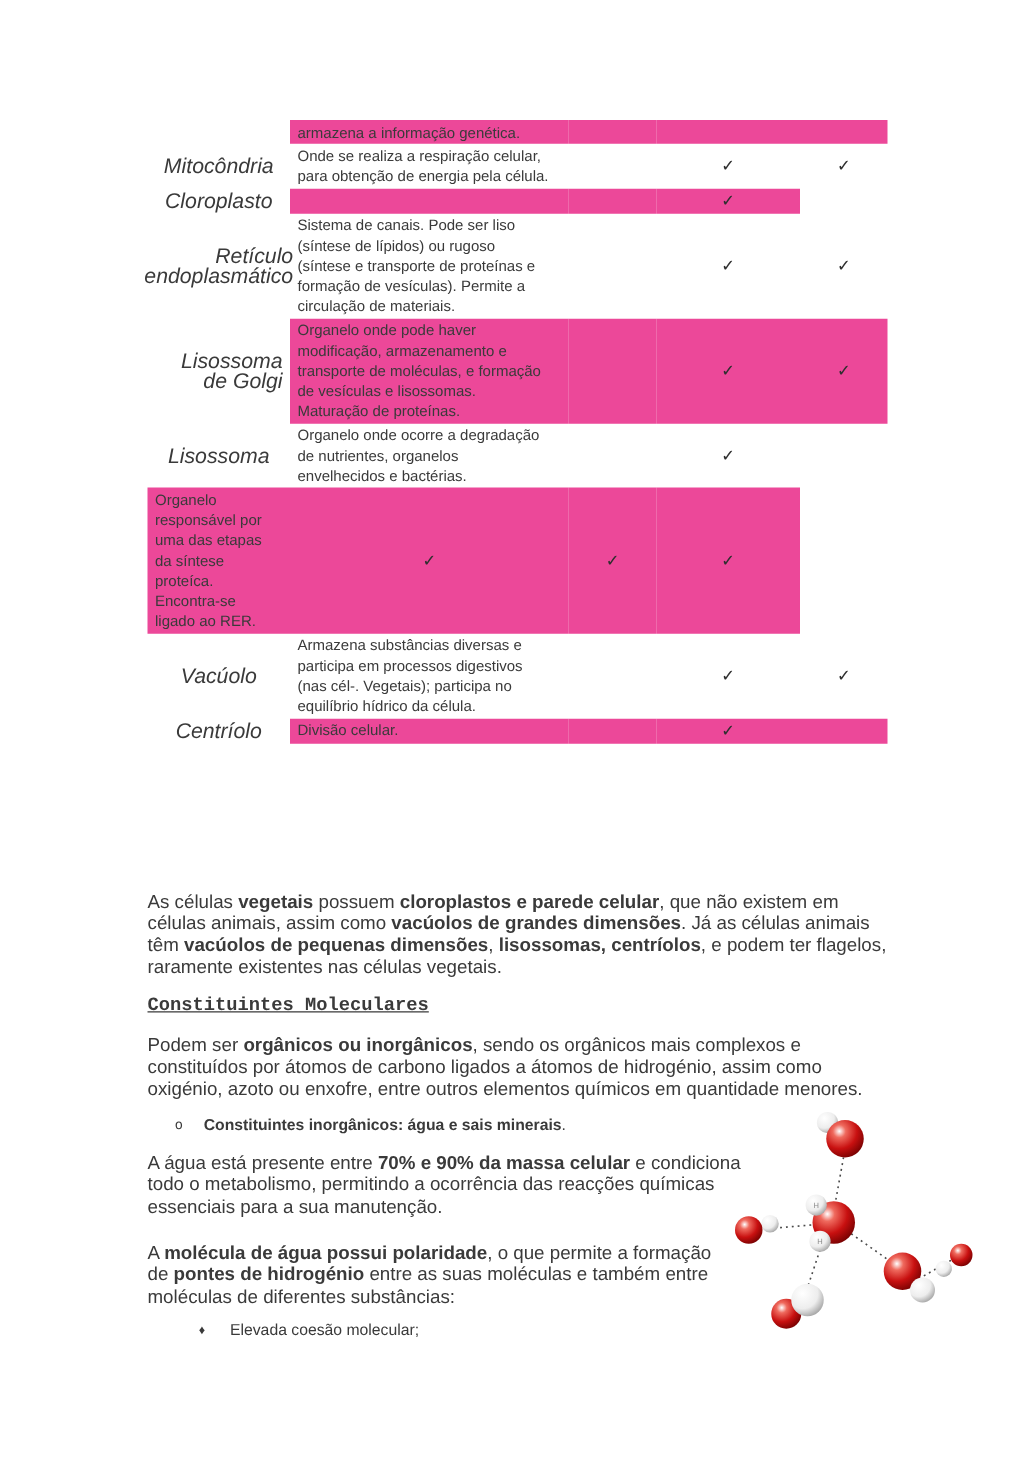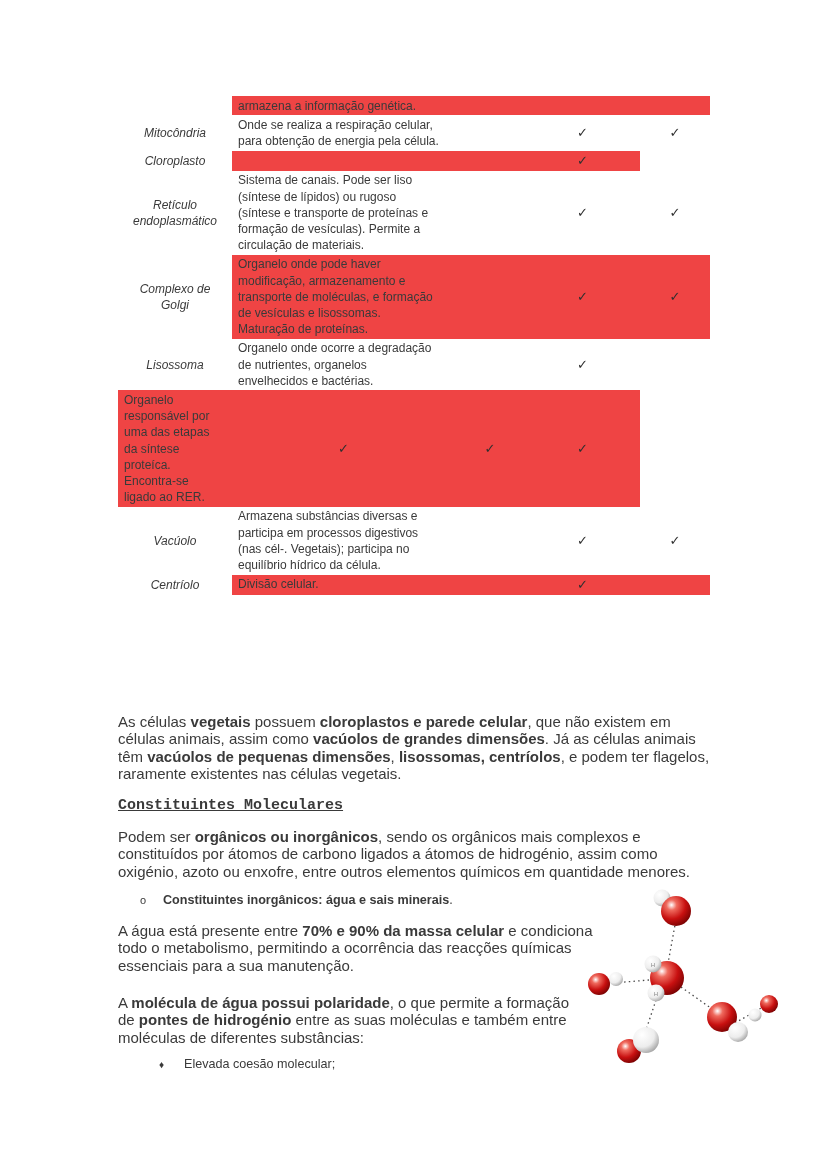--- a/index.html
+++ b/index.html
@@ -3,23 +3,23 @@
 <meta charset="utf-8">
 <style>
   html,body{margin:0;padding:0;background:#ffffff;}
   .page{
     position:relative;width:828px;height:1171px;background:#ffffff;
     font-family:"Liberation Sans",sans-serif;color:#3a3a3a;overflow:hidden;
   }
   
   .otable{position:absolute;left:118px;top:96px;width:592px;font-size:12px;line-height:16.2px;}
   .trow{display:grid;grid-template-columns:114px 223px 70px 115px 70px;}
-  .trow.sh .tdesc,.trow.sh .tcheck{background:#ef4444;}
-  .tname{display:flex;align-items:center;justify-content:center;text-align:center;
-    font-style:italic;padding:2px 6px;font-size:12px;}
+  .trow.sh .tdesc,.trow.sh .tcheck{background:#ec4899;}
+  .tname{display:flex;align-items:center;justify-content:center;text-align:right;
+    font-style:italic;padding:2px 6px;font-size:17px;}
   .tdesc{padding:1.5px 16px 1.5px 6px;}
   .tcheck{display:flex;align-items:center;justify-content:center;font-size:13px;color:#2f2f2f;}
   
   .para{position:absolute;left:118px;width:594px;font-size:15px;line-height:17.3px;}
   .b{font-weight:700;}
   .u{text-decoration:underline;font-family:Liberation Mono, monospace;}
   .bullet{position:absolute;display:flex;font-size:12.6px;line-height:17.3px;}
   .marker-o{width:23px;flex:0 0 23px;font-size:11px;line-height:17.3px;}
   .marker-d{width:25px;flex:0 0 25px;font-size:10px;line-height:17.3px;}
   .water{position:absolute;left:583px;top:883px;}
@@ -51,21 +51,21 @@
         <div class="tcheck">✓</div>
       </div>
       <div class="trow">
         <div class="tname">Retículo endoplasmático</div>
         <div class="tdesc">Sistema de canais. Pode ser liso (síntese de lípidos) ou rugoso (síntese e transporte de proteínas e formação de vesículas). Permite a circulação de materiais.</div>
         <div class="tcheck"></div>
         <div class="tcheck">✓</div>
         <div class="tcheck">✓</div>
       </div>
       <div class="trow sh">
-        <div class="tname">Complexo de Golgi</div>
+        <div class="tname">Lisossoma de Golgi</div>
         <div class="tdesc">Organelo onde pode haver modificação, armazenamento e transporte de moléculas, e formação de vesículas e lisossomas. Maturação de proteínas.</div>
         <div class="tcheck"></div>
         <div class="tcheck">✓</div>
         <div class="tcheck">✓</div>
       </div>
       <div class="trow">
         <div class="tname">Lisossoma</div>
         <div class="tdesc">Organelo onde ocorre a degradação de nutrientes, organelos envelhecidos e bactérias.</div>
         <div class="tcheck"></div>
         <div class="tcheck">✓</div>

